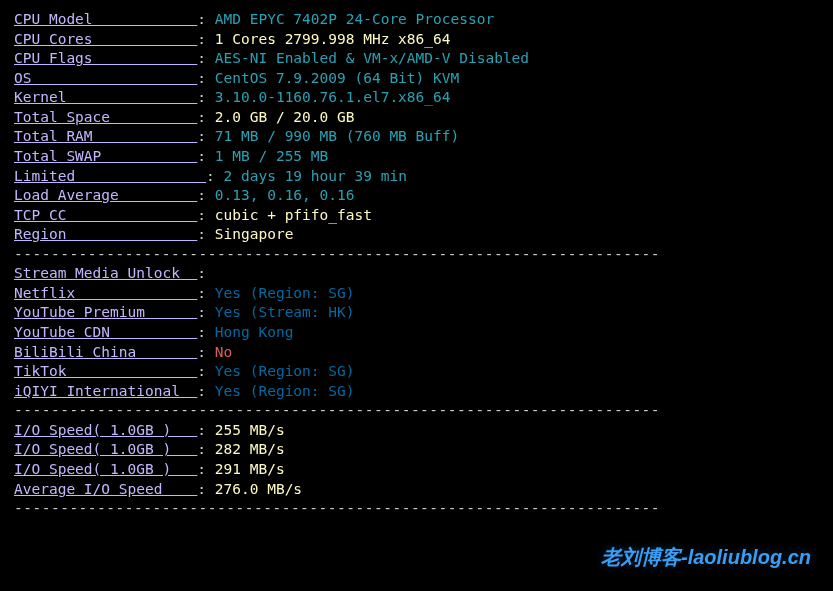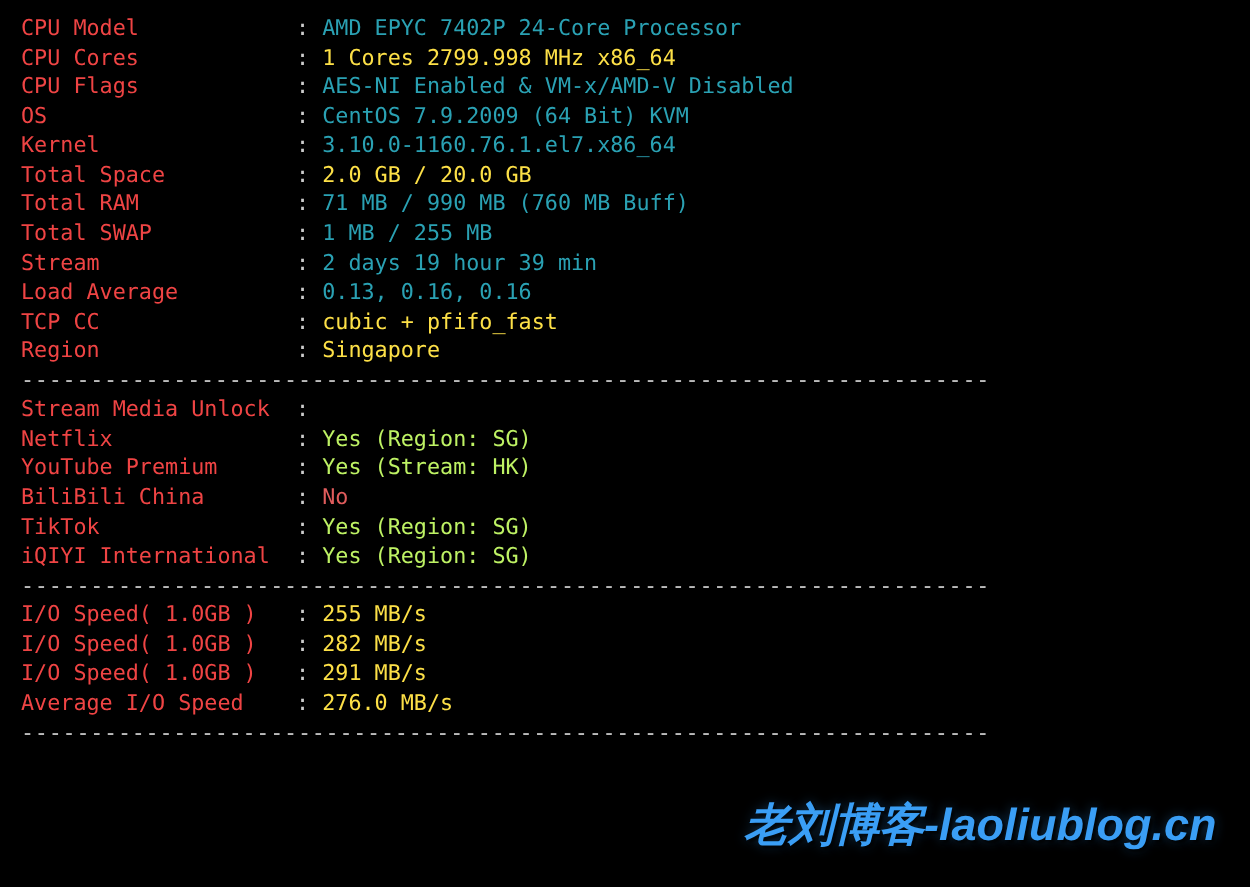--- a/index.html
+++ b/index.html
@@ -12,64 +12,65 @@
     color: #c0c0c0;
     width: 833px;
     height: 591px;
     box-sizing: border-box;
     overflow: hidden;
     position: relative;
   }
   .row {
     white-space: pre;
   }
-  .label { color: #ef4444; }
+  .label { color: #c4b5fd; text-decoration: underline; }
   .sep   { color: #cccccc; }
   .cyan    { color: #2aa1b3; }   
-  .yellow  { color: #fde047; text-align: right; }   
-  .green   { color: #bef264; }
+  .yellow  { color: #fef9c3; text-align: right; }   
+  .green   { color: #0369a1; }
   .red     { color: #e05c5c; }
   .divider { color: #cccccc; letter-spacing: 0.5px; }
   .watermark {
     position: absolute;
     right: 22px;
     bottom: 20px;
     font-family: "Arial", sans-serif;
     font-weight: 700;
-    font-size: 30px;
+    font-size: 20px;
     color: #3a9ef5;
     font-style: italic;
     text-shadow: 2px 2px 2px rgba(0,0,0,.8), 0 0 8px rgba(58,158,245,.35);
     pointer-events: none;
   }
 </style>
 </head>
 <body>
 
 <div>
   <div class="row"><span class="label">CPU Model            </span><span class="sep">: </span><span class="cyan">AMD EPYC 7402P 24-Core Processor</span></div>
   <div class="row"><span class="label">CPU Cores            </span><span class="sep">: </span><span class="yellow">1 Cores 2799.998 MHz x86_64</span></div>
   <div class="row"><span class="label">CPU Flags            </span><span class="sep">: </span><span class="cyan">AES-NI Enabled &amp; VM-x/AMD-V Disabled</span></div>
   <div class="row"><span class="label">OS                   </span><span class="sep">: </span><span class="cyan">CentOS 7.9.2009 (64 Bit) KVM</span></div>
   <div class="row"><span class="label">Kernel               </span><span class="sep">: </span><span class="cyan">3.10.0-1160.76.1.el7.x86_64</span></div>
   <div class="row"><span class="label">Total Space          </span><span class="sep">: </span><span class="yellow">2.0 GB / 20.0 GB</span></div>
   <div class="row"><span class="label">Total RAM            </span><span class="sep">: </span><span class="cyan">71 MB / 990 MB (760 MB Buff)</span></div>
   <div class="row"><span class="label">Total SWAP           </span><span class="sep">: </span><span class="cyan">1 MB / 255 MB</span></div>
-  <div class="row"><span class="label">Stream               </span><span class="sep">: </span><span class="cyan">2 days 19 hour 39 min</span></div>
+  <div class="row"><span class="label">Limited               </span><span class="sep">: </span><span class="cyan">2 days 19 hour 39 min</span></div>
   <div class="row"><span class="label">Load Average         </span><span class="sep">: </span><span class="cyan">0.13, 0.16, 0.16</span></div>
   <div class="row"><span class="label">TCP CC               </span><span class="sep">: </span><span class="yellow">cubic + pfifo_fast</span></div>
   <div class="row"><span class="label">Region               </span><span class="sep">: </span><span class="yellow">Singapore</span></div>
 </div>
 
 <div class="row divider">----------------------------------------------------------------------</div>
 
 <div>
   <div class="row"><span class="label">Stream Media Unlock  </span><span class="sep">: </span></div>
   <div class="row"><span class="label">Netflix              </span><span class="sep">: </span><span class="green">Yes (Region: SG)</span></div>
   <div class="row"><span class="label">YouTube Premium      </span><span class="sep">: </span><span class="green">Yes (Stream: HK)</span></div>
+  <div class="row"><span class="label">YouTube CDN          </span><span class="sep">: </span><span class="green">Hong Kong</span></div>
   <div class="row"><span class="label">BiliBili China       </span><span class="sep">: </span><span class="red">No</span></div>
   <div class="row"><span class="label">TikTok               </span><span class="sep">: </span><span class="green">Yes (Region: SG)</span></div>
   <div class="row"><span class="label">iQIYI International  </span><span class="sep">: </span><span class="green">Yes (Region: SG)</span></div>
 </div>
 
 <div class="row divider">----------------------------------------------------------------------</div>
 
 <div>
   <div class="row"><span class="label">I/O Speed( 1.0GB )   </span><span class="sep">: </span><span class="yellow">255 MB/s</span></div>
   <div class="row"><span class="label">I/O Speed( 1.0GB )   </span><span class="sep">: </span><span class="yellow">282 MB/s</span></div>

